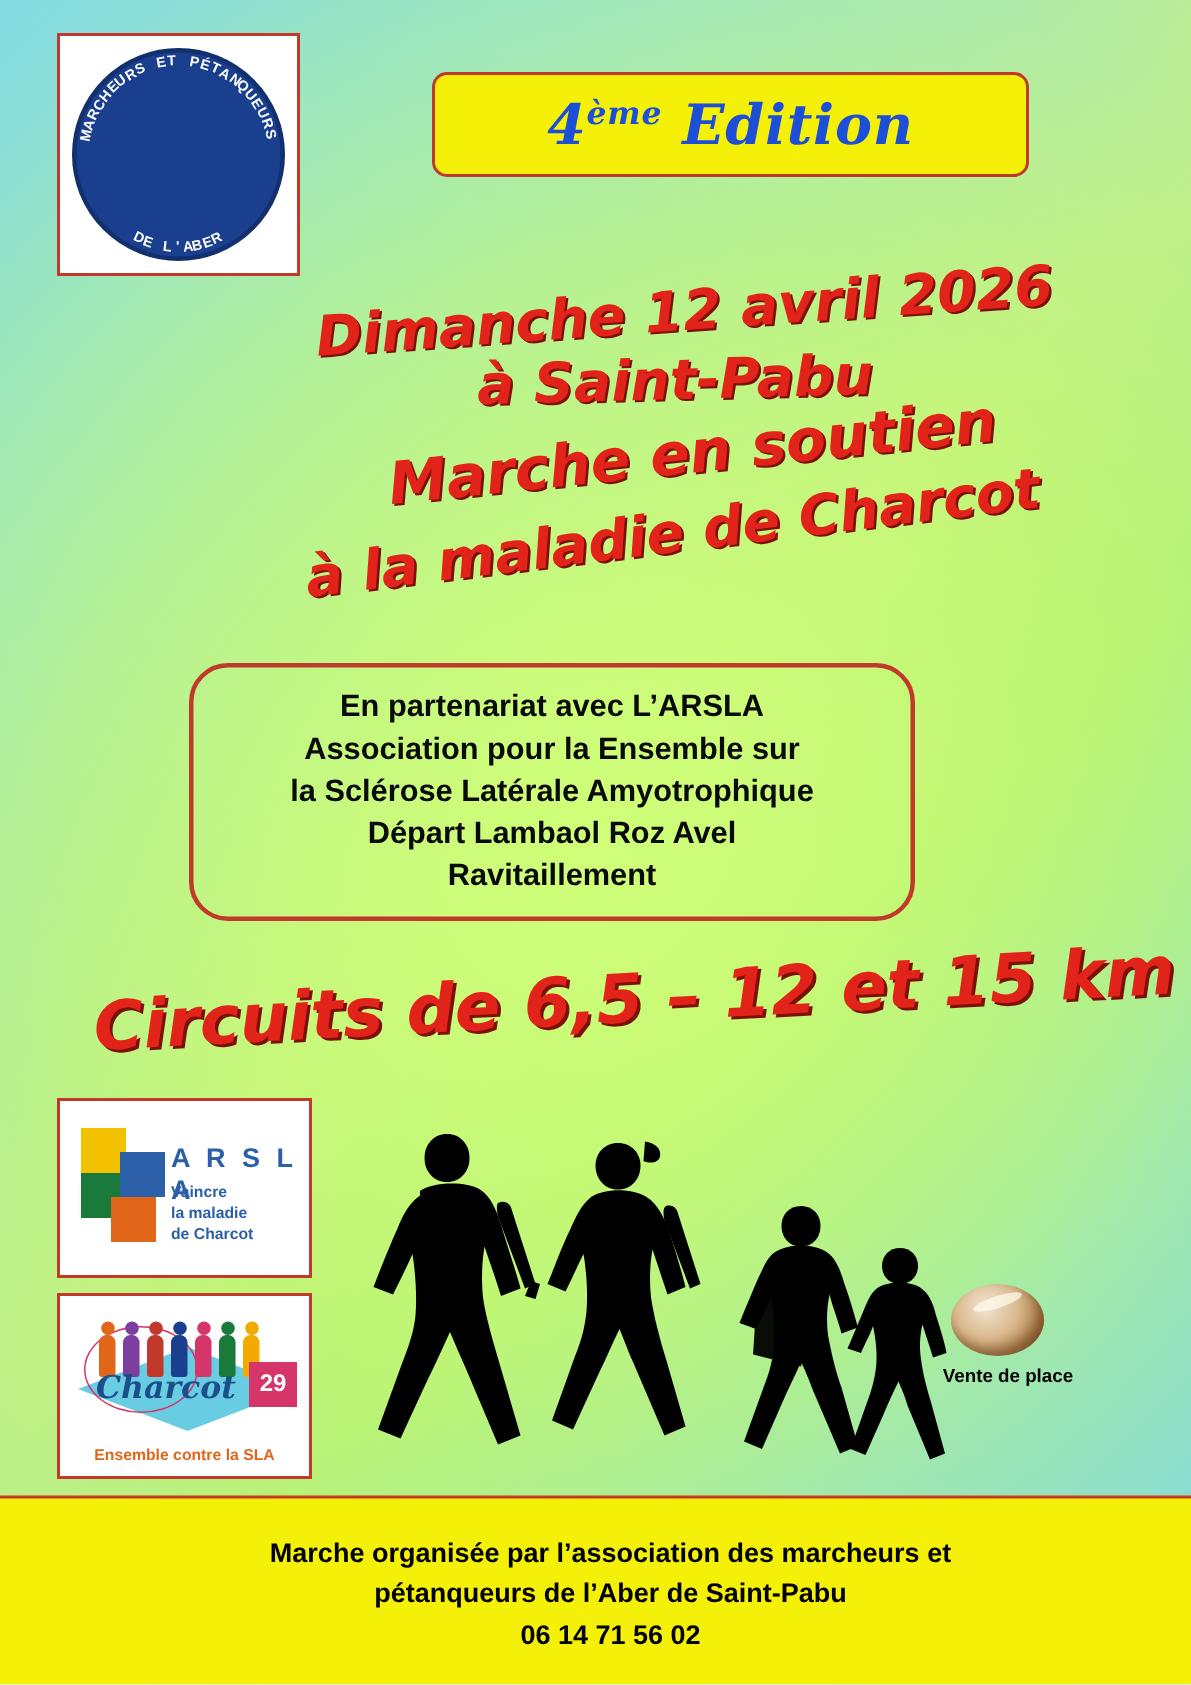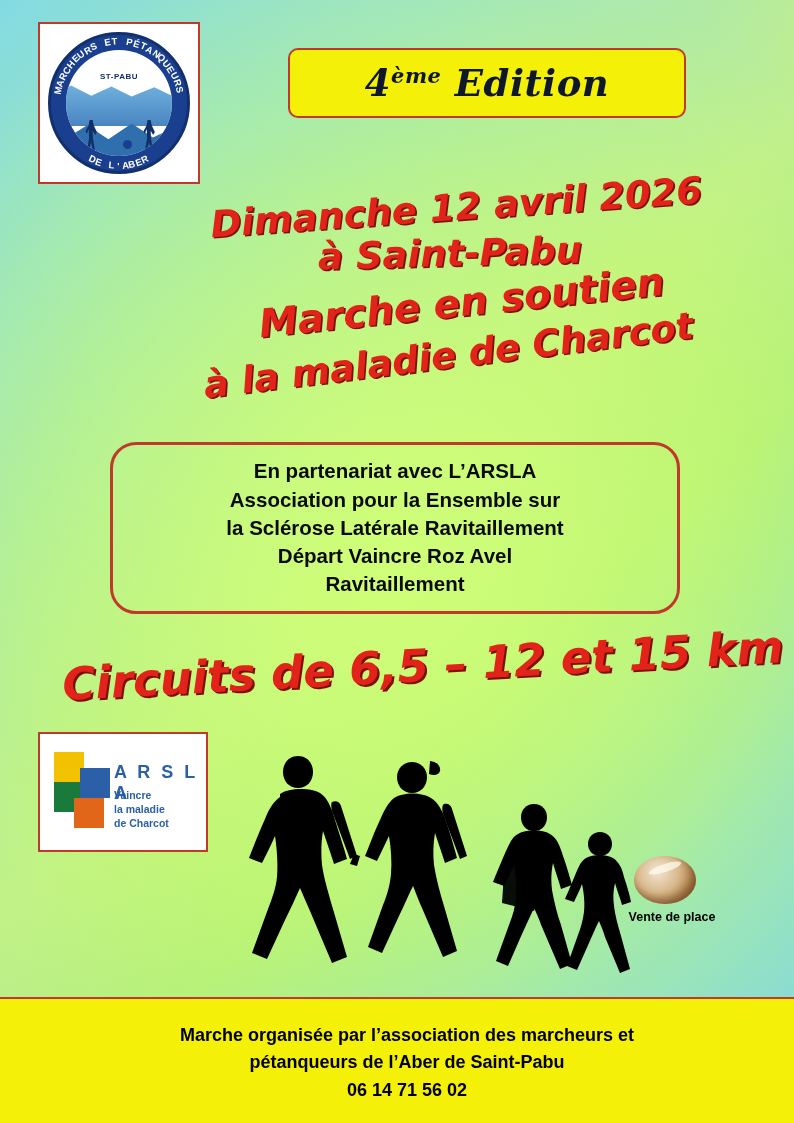--- a/index.html
+++ b/index.html
@@ -75,21 +75,21 @@
     position: absolute; left: 288px; top: 48px;
     width: 398px; height: 70px;
     background: #f5f007;
     border: 2px solid #c0392b;
     border-radius: 10px;
     display: flex; align-items: center; justify-content: center;
   }
   .edition-text {
     font-family: "DejaVu Serif", serif;
     font-style: italic; font-weight: bold;
-    font-size: 37px; color: #0f172a;
+    font-size: 37px; color: #1d4ed8;
     letter-spacing: .5px;
   }
   .edition-text .sup { font-size: 21px; vertical-align: super; }
 
   
   .title-block {
     position: absolute; left: 150px; top: 176px; width: 620px; height: 240px;
   }
   .title-line {
     position: absolute;
@@ -99,22 +99,22 @@
     text-shadow: 1.5px 1.5px 0 #7a1008;
     white-space: nowrap;
   }
   .tl1 { font-size: 37px; left: 60px; top: 10px; transform: rotate(-4deg); }
   .tl2 { font-size: 37px; left: 168px; top: 56px; transform: rotate(-1.5deg); }
   .tl3 { font-size: 39px; left: 108px; top: 104px; transform: rotate(-6deg); }
   .tl4 { font-size: 37px; left: 52px; top: 158px; transform: rotate(-7deg); }
 
   
   .partner-box {
-    position: absolute; left: 110px; top: 442px;
-    width: 570px; height: 172px;
+    position: absolute; left: 126px; top: 442px;
+    width: 484px; height: 172px;
     border: 3px solid #c0392b;
     border-radius: 26px;
     background: transparent;
     display: flex; flex-direction: column;
     align-items: center; justify-content: center;
     padding: 6px 18px;
   }
   .partner-line {
     font-size: 20.5px; font-weight: bold; color: #0a0a0a;
     line-height: 1.38; text-align: center;
@@ -272,68 +272,76 @@
             <span class="arc-ch" style="position: absolute; left: -19.9292px; top: 58.7097px; transform: translate(-50%, -50%) rotate(378.75deg);">E</span>
             <span class="arc-ch" style="position: absolute; left: -13.4193px; top: 60.5304px; transform: translate(-50%, -50%) rotate(372.5deg);">&nbsp;</span>
             <span class="arc-ch" style="position: absolute; left: -6.74975px; top: 61.6315px; transform: translate(-50%, -50%) rotate(366.25deg);">L</span>
             <span class="arc-ch" style="position: absolute; left: 7.59281e-15px; top: 62px; transform: translate(-50%, -50%) rotate(360deg);">'</span>
             <span class="arc-ch" style="position: absolute; left: 6.74975px; top: 61.6315px; transform: translate(-50%, -50%) rotate(353.75deg);">A</span>
             <span class="arc-ch" style="position: absolute; left: 13.4193px; top: 60.5304px; transform: translate(-50%, -50%) rotate(347.5deg);">B</span>
             <span class="arc-ch" style="position: absolute; left: 19.9292px; top: 58.7097px; transform: translate(-50%, -50%) rotate(341.25deg);">E</span>
             <span class="arc-ch" style="position: absolute; left: 26.2023px; top: 56.1911px; transform: translate(-50%, -50%) rotate(335deg);">R</span>
           </div>
         </div>
-      <div class="logo-inner">
-        <div class="stpabu">ST-PABU</div>
-        <div class="wave"></div>
-        <div class="hillside"></div>
-        <div class="fig f1"></div>
-        <div class="fig f2"></div>
-        <div class="ball"></div>
-      </div>
     </div>
   </div>
 
   <div class="edition-banner">
     <div class="edition-text">
       <span>4</span><span class="sup">ème</span>
       <span>Edition</span>
     </div>
   </div>
 
   <div class="title-block">
     <div class="title-line tl1">Dimanche 12 avril 2026</div>
     <div class="title-line tl2">à Saint-Pabu</div>
     <div class="title-line tl3">Marche en soutien</div>
     <div class="title-line tl4">à la maladie de  Charcot</div>
   </div>
 
   <div class="partner-box">
     <div class="partner-line">En partenariat avec L’ARSLA</div>
     <div class="partner-line">Association pour la Ensemble sur</div>
-    <div class="partner-line">la Sclérose Latérale Ravitaillement</div>
-    <div class="partner-line">Départ Vaincre Roz Avel</div>
+    <div class="partner-line">la Sclérose Latérale Amyotrophique</div>
+    <div class="partner-line">Départ Lambaol Roz Avel</div>
     <div class="partner-line">Ravitaillement</div>
   </div>
 
   <div class="circuits">Circuits de 6,5 – 12  et 15 km</div>
 
   <div class="arsla-box">
     <div class="arsla-sq sq-y"></div>
     <div class="arsla-sq sq-g"></div>
     <div class="arsla-sq sq-b"></div>
     <div class="arsla-sq sq-o"></div>
     <div class="arsla-word">A R S L A</div>
     <div class="arsla-tag">
       <div>Vaincre</div>
       <div>la maladie</div>
       <div>de Charcot</div>
     </div>
   </div>
 
+  <div class="charcot-box">
+    <div class="charcot-diamond"></div>
+    <div class="charcot-ring"></div>
+    <div class="charcot-people">
+      <i style="left:0px;background:#e2661a;"></i>
+      <i style="left:16px;background:#7c3fa0;"></i>
+      <i style="left:32px;background:#c0392b;"></i>
+      <i style="left:48px;background:#1b3f8f;"></i>
+      <i style="left:64px;background:#d6356a;"></i>
+      <i style="left:80px;background:#1a7a3c;"></i>
+      <i style="left:96px;background:#f2a900;"></i>
+    </div>
+    <div class="charcot-word">Charcot</div>
+    <div class="charcot-29">29</div>
+    <div class="charcot-sub">Ensemble contre la SLA</div>
+  </div>
 
   <div class="walkers">
     <div class="walker" style="left:0px;">
       <svg width="130" height="246" viewBox="0 0 130 246">
         <g fill="#000">
           <path d="M62 6c9 0 15 7 15 16s-6 16-15 16-15-7-15-16S53 6 62 6z"></path>
           <path d="M44 44c8-6 30-7 40-1 8 5 12 16 16 30 4 13 9 28 11 36l-13 5c-3-10-8-24-11-33-2 12-2 24-1 34 2 14 7 30 11 44l14 48-15 6-22-52c-4-9-7-16-10-23-5 11-10 22-15 32l-18 39-15-6 16-44c5-13 8-22 9-32 1-13 0-28-2-41-4 9-9 19-13 27l-13-5c5-13 11-28 16-39 4-10 8-17 15-22z"></path>
           <path d="M96 52c4-2 8 0 9 4l16 50-7 3-18-48c-1-4-1-8 0-9z"></path>
           <path d="M118 104l6 2-3 10-7-2z"></path>
         </g>

